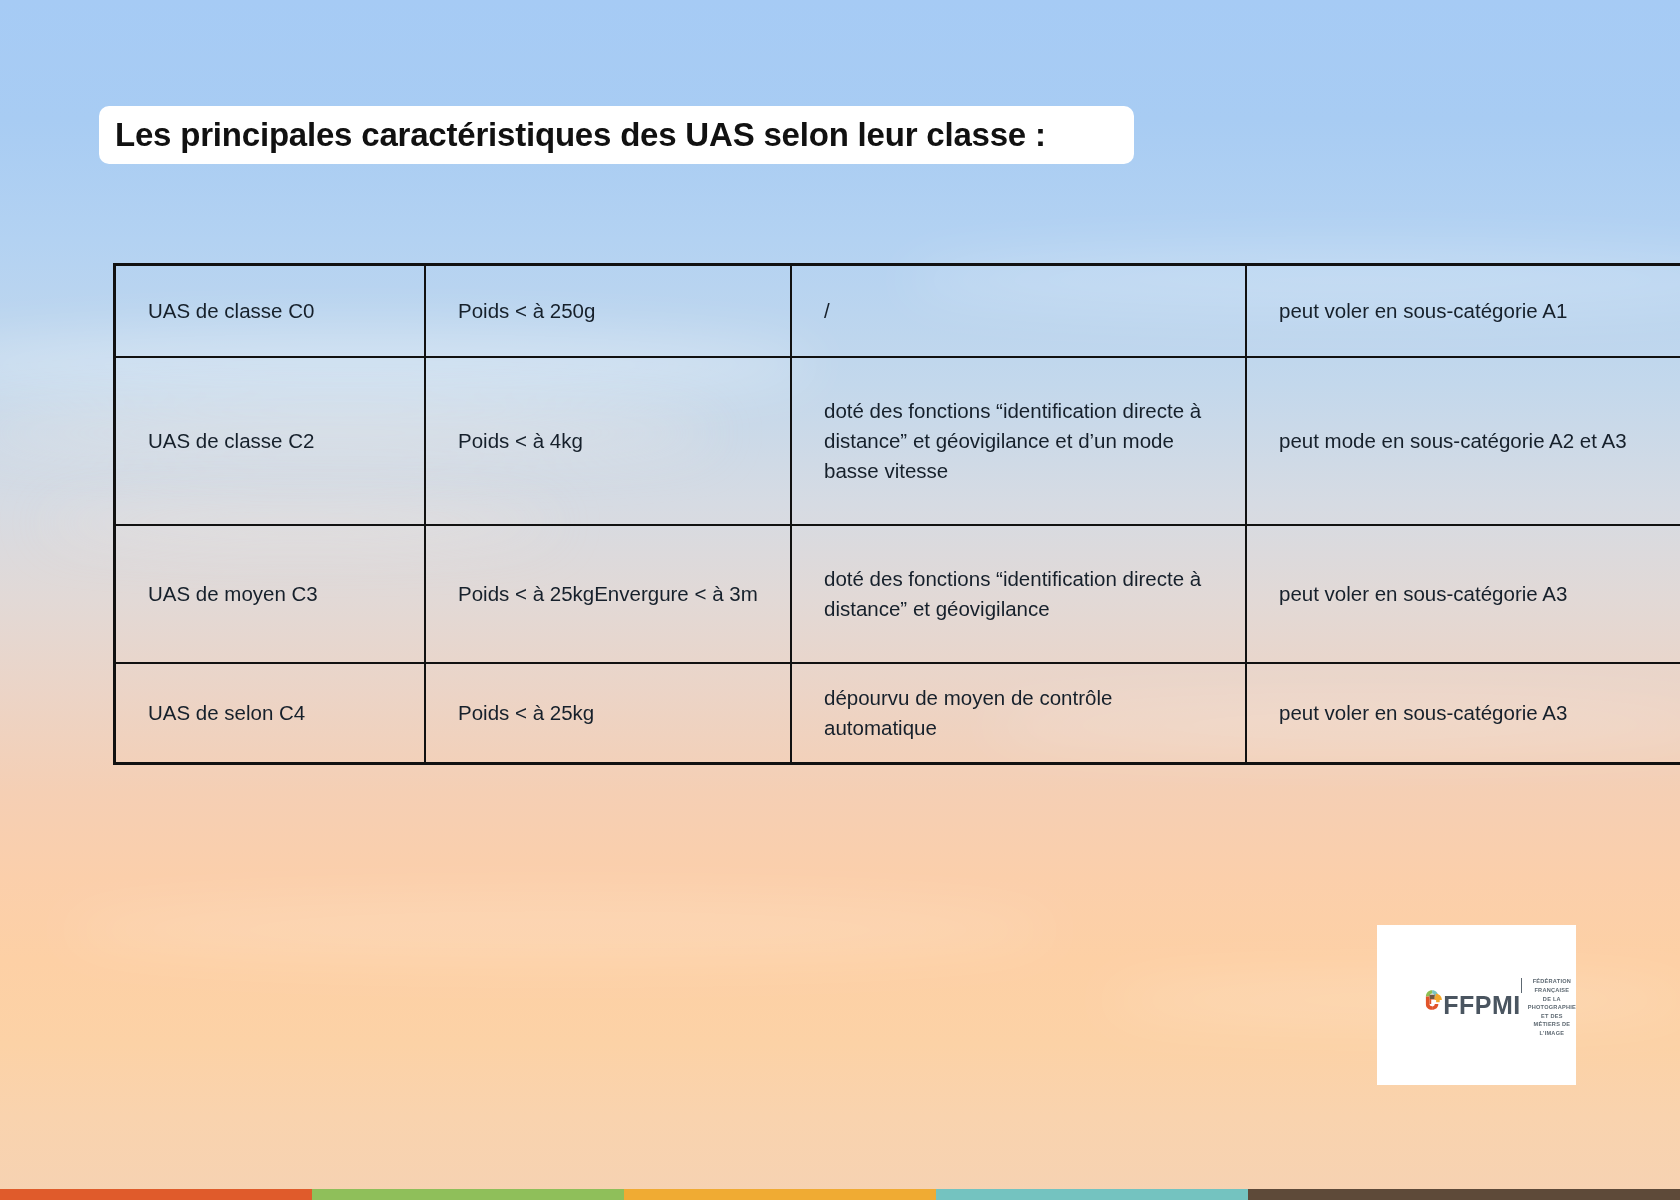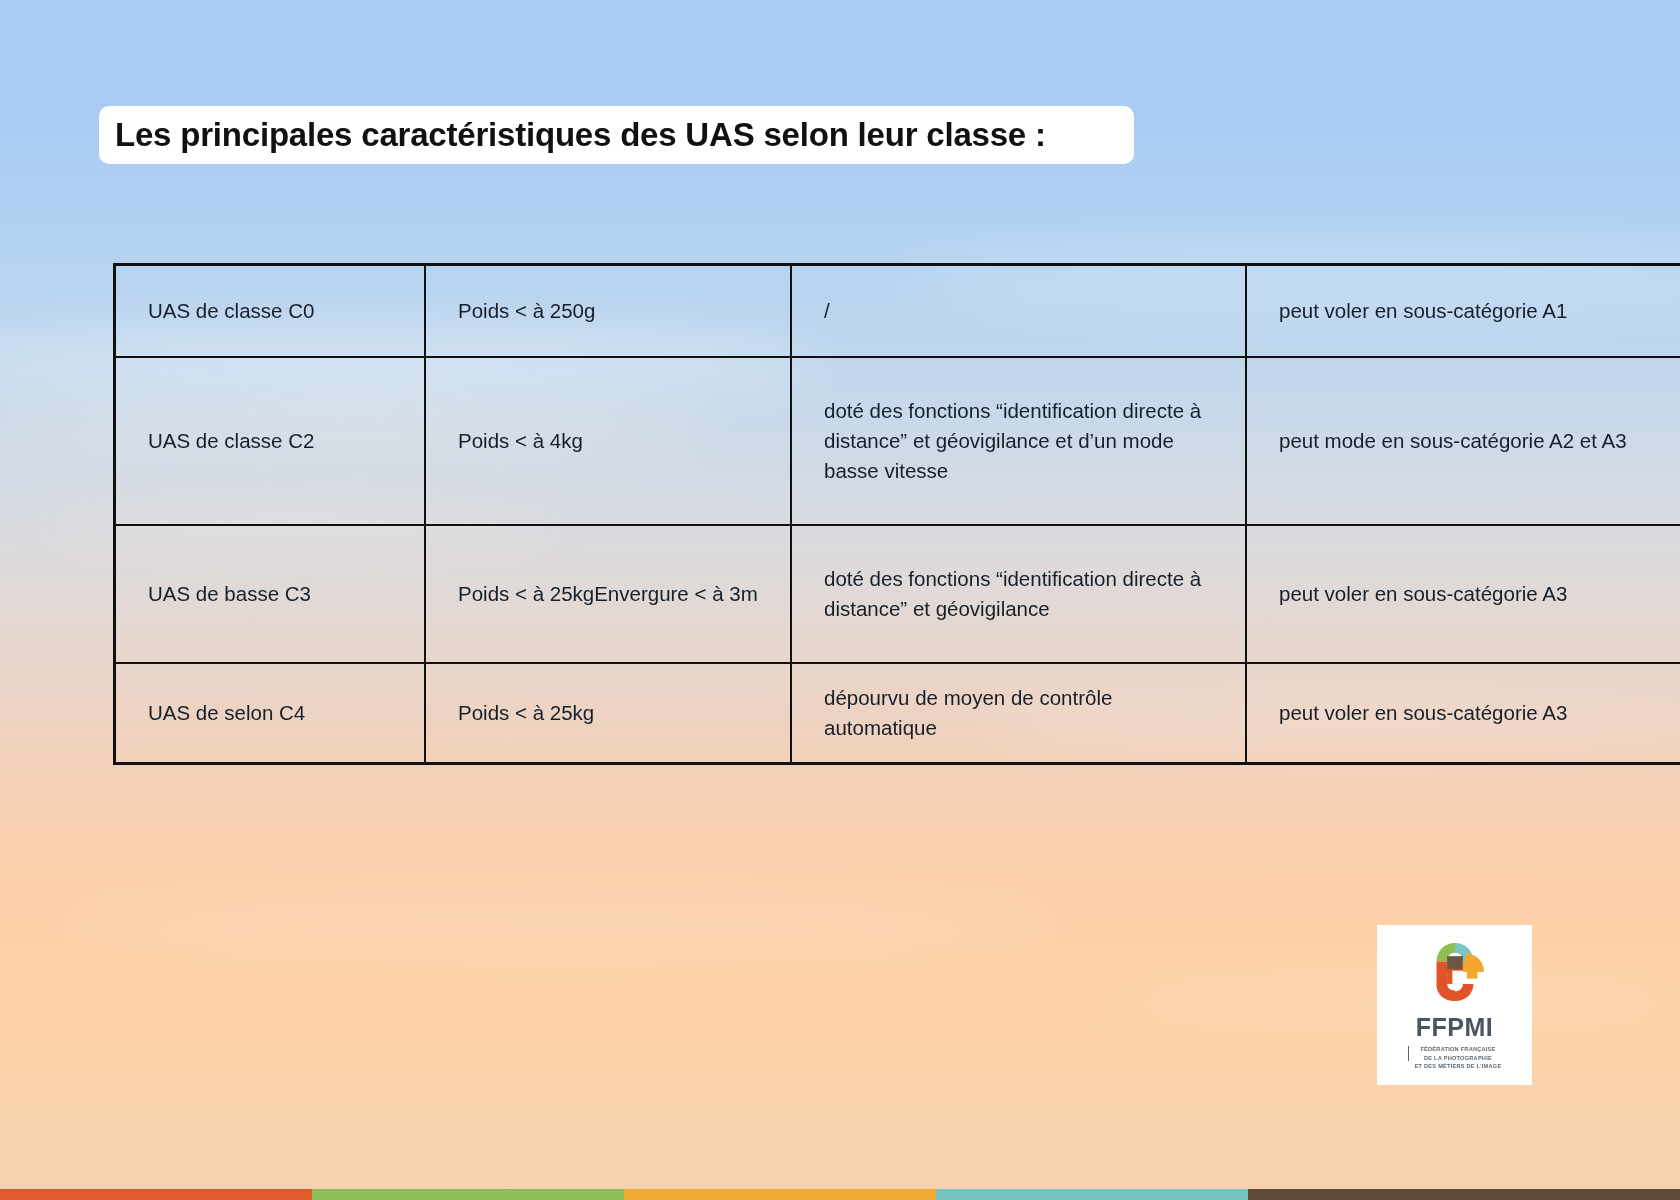--- a/index.html
+++ b/index.html
@@ -106,23 +106,24 @@
 
   
   #logo-card {
     position: absolute;
     left: 1377px;
     top: 925px;
     width: 155px;
     height: 160px;
     background: #ffffff;
     display: flex;
-    flex-direction: column;
+    flex-direction: row;
     align-items: center;
     justify-content: center;
+    padding-left: 44px;
   }
   #logo-mark {
     width: 66px;
     height: 66px;
     margin-bottom: 10px;
   }
   #logo-wordmark {
     font-family: "Liberation Sans", sans-serif;
     font-size: 25px;
     font-weight: bold;
@@ -189,21 +190,21 @@
         <td class="col-feat"><span class="cell-text">/</span></td>
         <td class="col-sub"><span class="cell-text">peut voler en sous-catégorie A1</span></td>
       </tr>
       <tr class="row-2">
         <td class="col-class"><span class="cell-text">UAS de classe C2</span></td>
         <td class="col-weight"><span class="cell-text">Poids &lt; à 4kg</span></td>
         <td class="col-feat"><span class="cell-text">doté des fonctions “identification directe à distance” et géovigilance et d’un mode basse vitesse</span></td>
         <td class="col-sub"><span class="cell-text">peut mode en sous-catégorie A2 et A3</span></td>
       </tr>
       <tr class="row-3">
-        <td class="col-class"><span class="cell-text">UAS de basse C3</span></td>
+        <td class="col-class"><span class="cell-text">UAS de moyen C3</span></td>
         <td class="col-weight"><span class="cell-text">Poids &lt; à 25kgEnvergure &lt; à 3m</span></td>
         <td class="col-feat"><span class="cell-text">doté des fonctions “identification directe à distance” et géovigilance</span></td>
         <td class="col-sub"><span class="cell-text">peut voler en sous-catégorie A3</span></td>
       </tr>
       <tr class="row-4">
         <td class="col-class"><span class="cell-text">UAS de selon C4</span></td>
         <td class="col-weight"><span class="cell-text">Poids &lt; à 25kg</span></td>
         <td class="col-feat"><span class="cell-text">dépourvu de moyen de contrôle automatique</span></td>
         <td class="col-sub"><span class="cell-text">peut voler en sous-catégorie A3</span></td>
       </tr>

